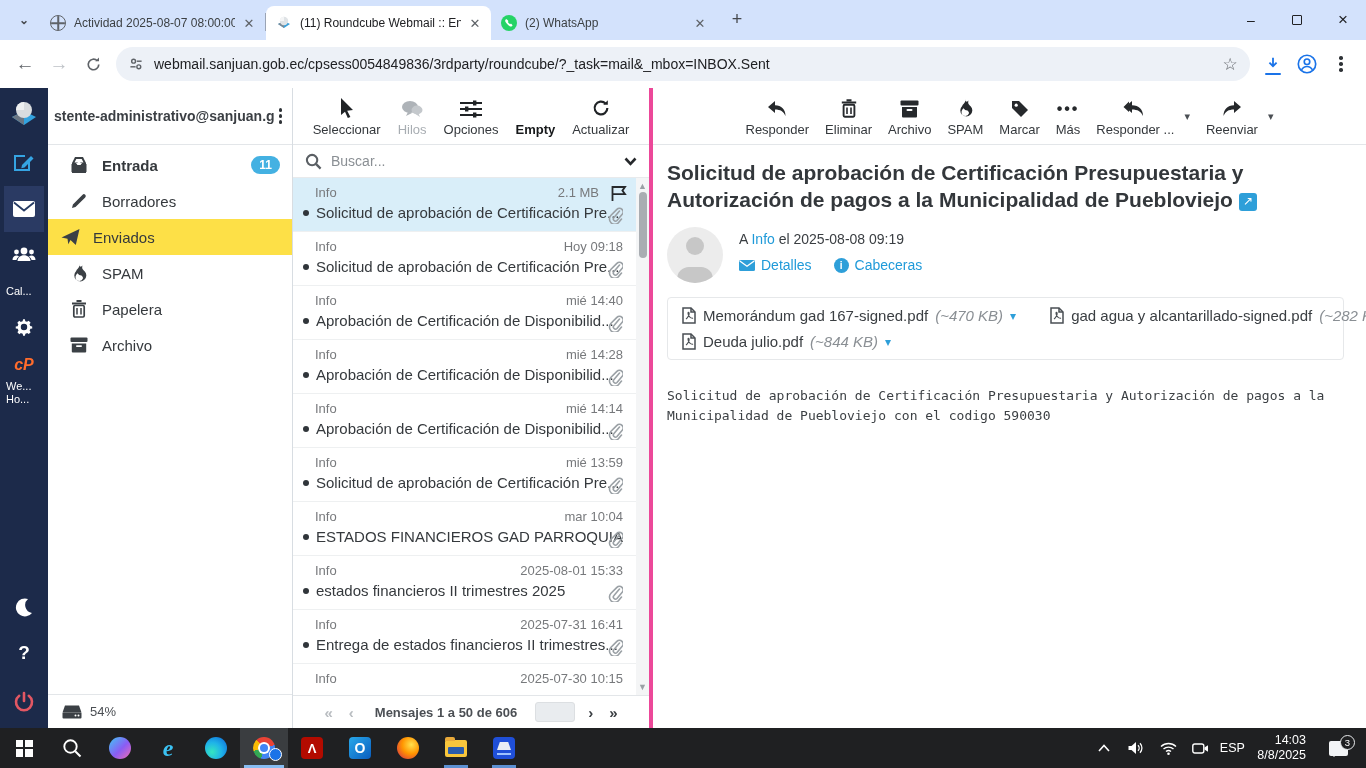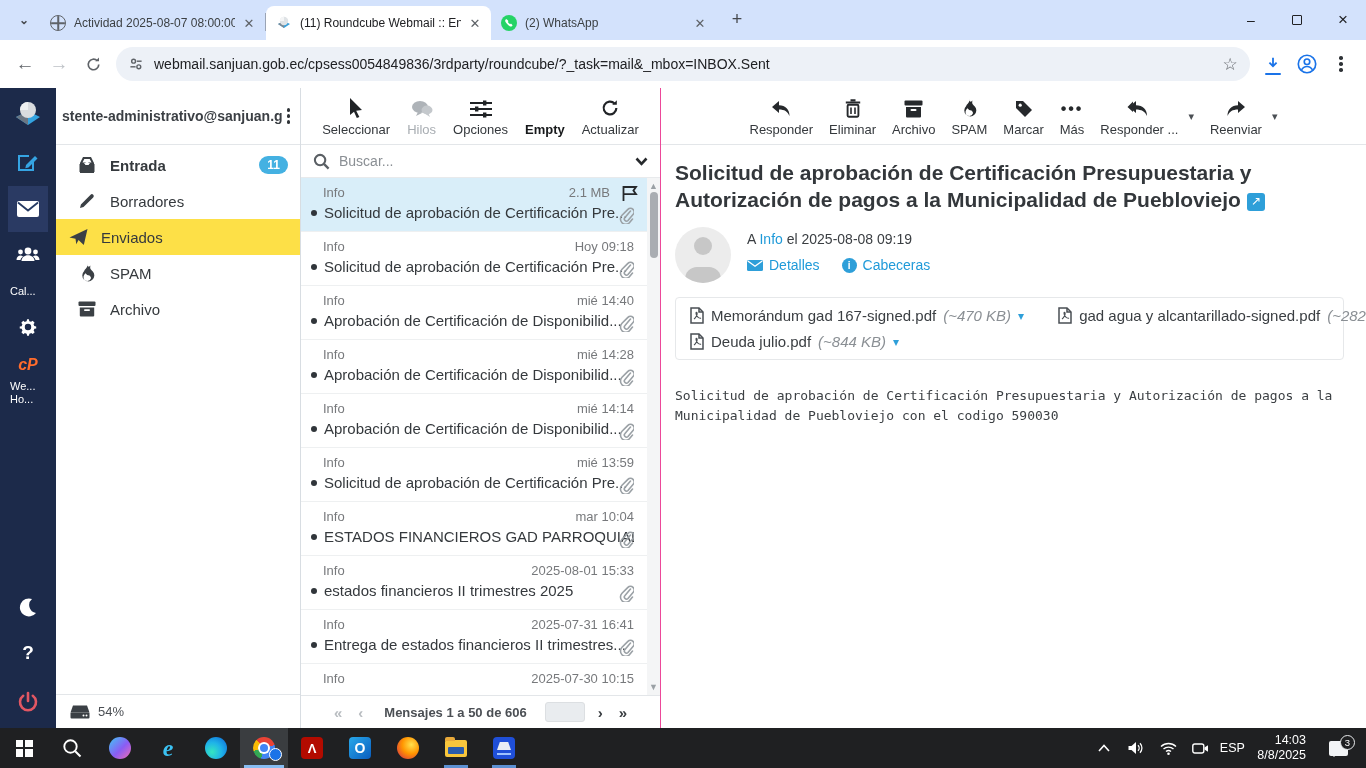--- a/index.html
+++ b/index.html
@@ -34,21 +34,21 @@
   .omnibox { flex:1; height:34px; background:#edf1f7; border-radius:17px; display:flex; align-items:center; padding:0 6px 0 12px; margin:0 6px; min-width:0; }
   .omnibox .url-text { flex:1; font-size:14px; color:#202124; white-space:nowrap; overflow:hidden; margin-left:10px; }
   .omni-end { display:flex; align-items:center; }
   .download-btn { position:relative; }
   .download-underline { position:absolute; bottom:6px; left:9px; right:9px; height:2.5px; background:#1a73e8; border-radius:2px; }
 
   
   .main { flex:1; display:flex; min-height:0; }
 
   
-  .rail { width:56px; background:#1c2a4a; display:flex; flex-direction:column; align-items:center; flex-shrink:0; color:#fff; position:relative; }
+  .rail { width:48px; background:#1c2a4a; display:flex; flex-direction:column; align-items:center; flex-shrink:0; color:#fff; position:relative; }
   .rail-logo { width:40px; height:52px; display:flex; align-items:center; justify-content:center; }
   .rail-item { width:40px; height:46px; display:flex; align-items:center; justify-content:center; }
   .rail-item.active { background:#2a3a63; }
   .rail-label { font-size:11px; color:#fff; line-height:13px; text-align:left; width:40px; padding-left:2px; white-space:nowrap; overflow:hidden; }
   .rail-spacer { flex:1; }
   .cp-logo { color:#ff6c2c; font-weight:bold; font-size:16px; font-style:italic; }
 
   
   .sidebar { width:245px; background:#fff; border-right:1px solid #d8dde2; display:flex; flex-direction:column; flex-shrink:0; }
   .sidebar-header { height:57px; border-bottom:1px solid #e3e6e9; display:flex; align-items:center; padding:0 6px 0 6px; }
@@ -57,21 +57,21 @@
   .kebab i { width:3.5px; height:3.5px; border-radius:50%; background:#2f3337; }
   .folder-list { padding-top:2px; }
   .folder { height:36px; display:flex; align-items:center; padding:0 12px 0 21px; font-size:15px; color:#35393d; }
   .folder.selected { background:#fde047;padding-left:12px; }
   .folder .f-icon { width:20px; height:20px; margin-right:13px; display:flex; align-items:center; justify-content:center; flex-shrink:0; }
   .folder .f-label { flex:1; white-space:nowrap; overflow:hidden; }
   .folder .badge { background:#44b1e2; color:#fff; font-size:12px; font-weight:bold; border-radius:9px; padding:2px 8px; }
   .sidebar-footer { margin-top:auto; height:34px; border-top:1px solid #e3e6e9; display:flex; align-items:center; padding:0 14px; gap:8px; font-size:13px; color:#4b4f54; }
 
   
-  .listpane { width:360px; border-right:1px solid #ec4899; display:flex; flex-direction:column; flex-shrink:0; background:#fff; }
+  .listpane { width:360px; border-right:4px solid #ec4899; display:flex; flex-direction:column; flex-shrink:0; background:#fff; }
   .list-toolbar { height:57px; border-bottom:1px solid #e3e6e9; display:flex; align-items:flex-end; justify-content:center; gap:17px; padding-bottom:7px; flex-shrink:0; }
   .tool-btn { display:flex; flex-direction:column; align-items:center; gap:4px; font-size:13px; color:#34383c; }
   .tool-btn .t-icon { height:22px; display:flex; align-items:flex-end; justify-content:center; }
   .tool-btn.disabled { color:#a8adb2; }
   .tool-btn.bold-label { font-weight:bold; color:#17191b; }
   .searchbar { height:33px; border-bottom:1px solid #e8eaec; display:flex; align-items:center; padding:0 12px; gap:9px; flex-shrink:0; }
   .searchbar input { border:none; outline:none; background:transparent; flex:1; font-size:14px; color:#333; font-family:"Liberation Sans",sans-serif; }
   .searchbar input::placeholder { color:#8a8f94; }
   .msg-rows { flex:1; overflow:hidden; position:relative; }
   .msg-row { height:54px; border-bottom:1px solid #eef0f1; padding:7px 26px 0 10px; position:relative; }
@@ -352,20 +352,31 @@
         <div class="folder">
           <span class="f-icon">
             <svg width="17" height="19" viewBox="0 0 17 19">
                 <path d="M8.5 0 C9 3.5 6 4.8 5.2 7 a6 6 0 1 0 8.6 .4 C12 5.5 10.5 5 11.5 1.6 10.2 3.4 8.2 3.2 8.5 0 Z M8.5 17 a4 4 0 0 1-4-4 c0-1.6 1-2.6 2-3.8 a4.6 4.6 0 0 0 4 2.2 c.9 1 1.5 1.7 1.5 2.8 a4 4 0 0 1-3.5 2.8 z" fill="#3b4045" fill-rule="evenodd"></path>
               </svg>
           </span>
           <span class="f-label">SPAM</span>
         </div>
         <div class="folder">
           <span class="f-icon">
+            <svg width="16" height="18" viewBox="0 0 16 18">
+                <path d="M5.5 1 h5 M1 3.5 h14" stroke="#3b4045" stroke-width="1.8" fill="none"></path>
+                <rect x="2.8" y="5.5" width="10.4" height="11.5" rx="1.2" fill="none" stroke="#3b4045" stroke-width="1.7"></rect>
+                <line x1="6" y1="8" x2="6" y2="14.5" stroke="#3b4045" stroke-width="1.5"></line>
+                <line x1="10" y1="8" x2="10" y2="14.5" stroke="#3b4045" stroke-width="1.5"></line>
+              </svg>
+          </span>
+          <span class="f-label">Papelera</span>
+        </div>
+        <div class="folder">
+          <span class="f-icon">
             <svg width="18" height="16" viewBox="0 0 18 16">
                 <rect x="0.5" y="0.5" width="17" height="4.6" rx="1" fill="#3b4045"></rect>
                 <path d="M1.8 6.5 h14.4 v8 a1 1 0 0 1-1 1 H2.8 a1 1 0 0 1-1-1 z" fill="#3b4045"></path>
                 <rect x="6" y="8.2" width="6" height="1.8" rx="0.9" fill="#fff"></rect>
               </svg>
           </span>
           <span class="f-label">Archivo</span>
         </div>
       </div>
       <div class="sidebar-footer">

